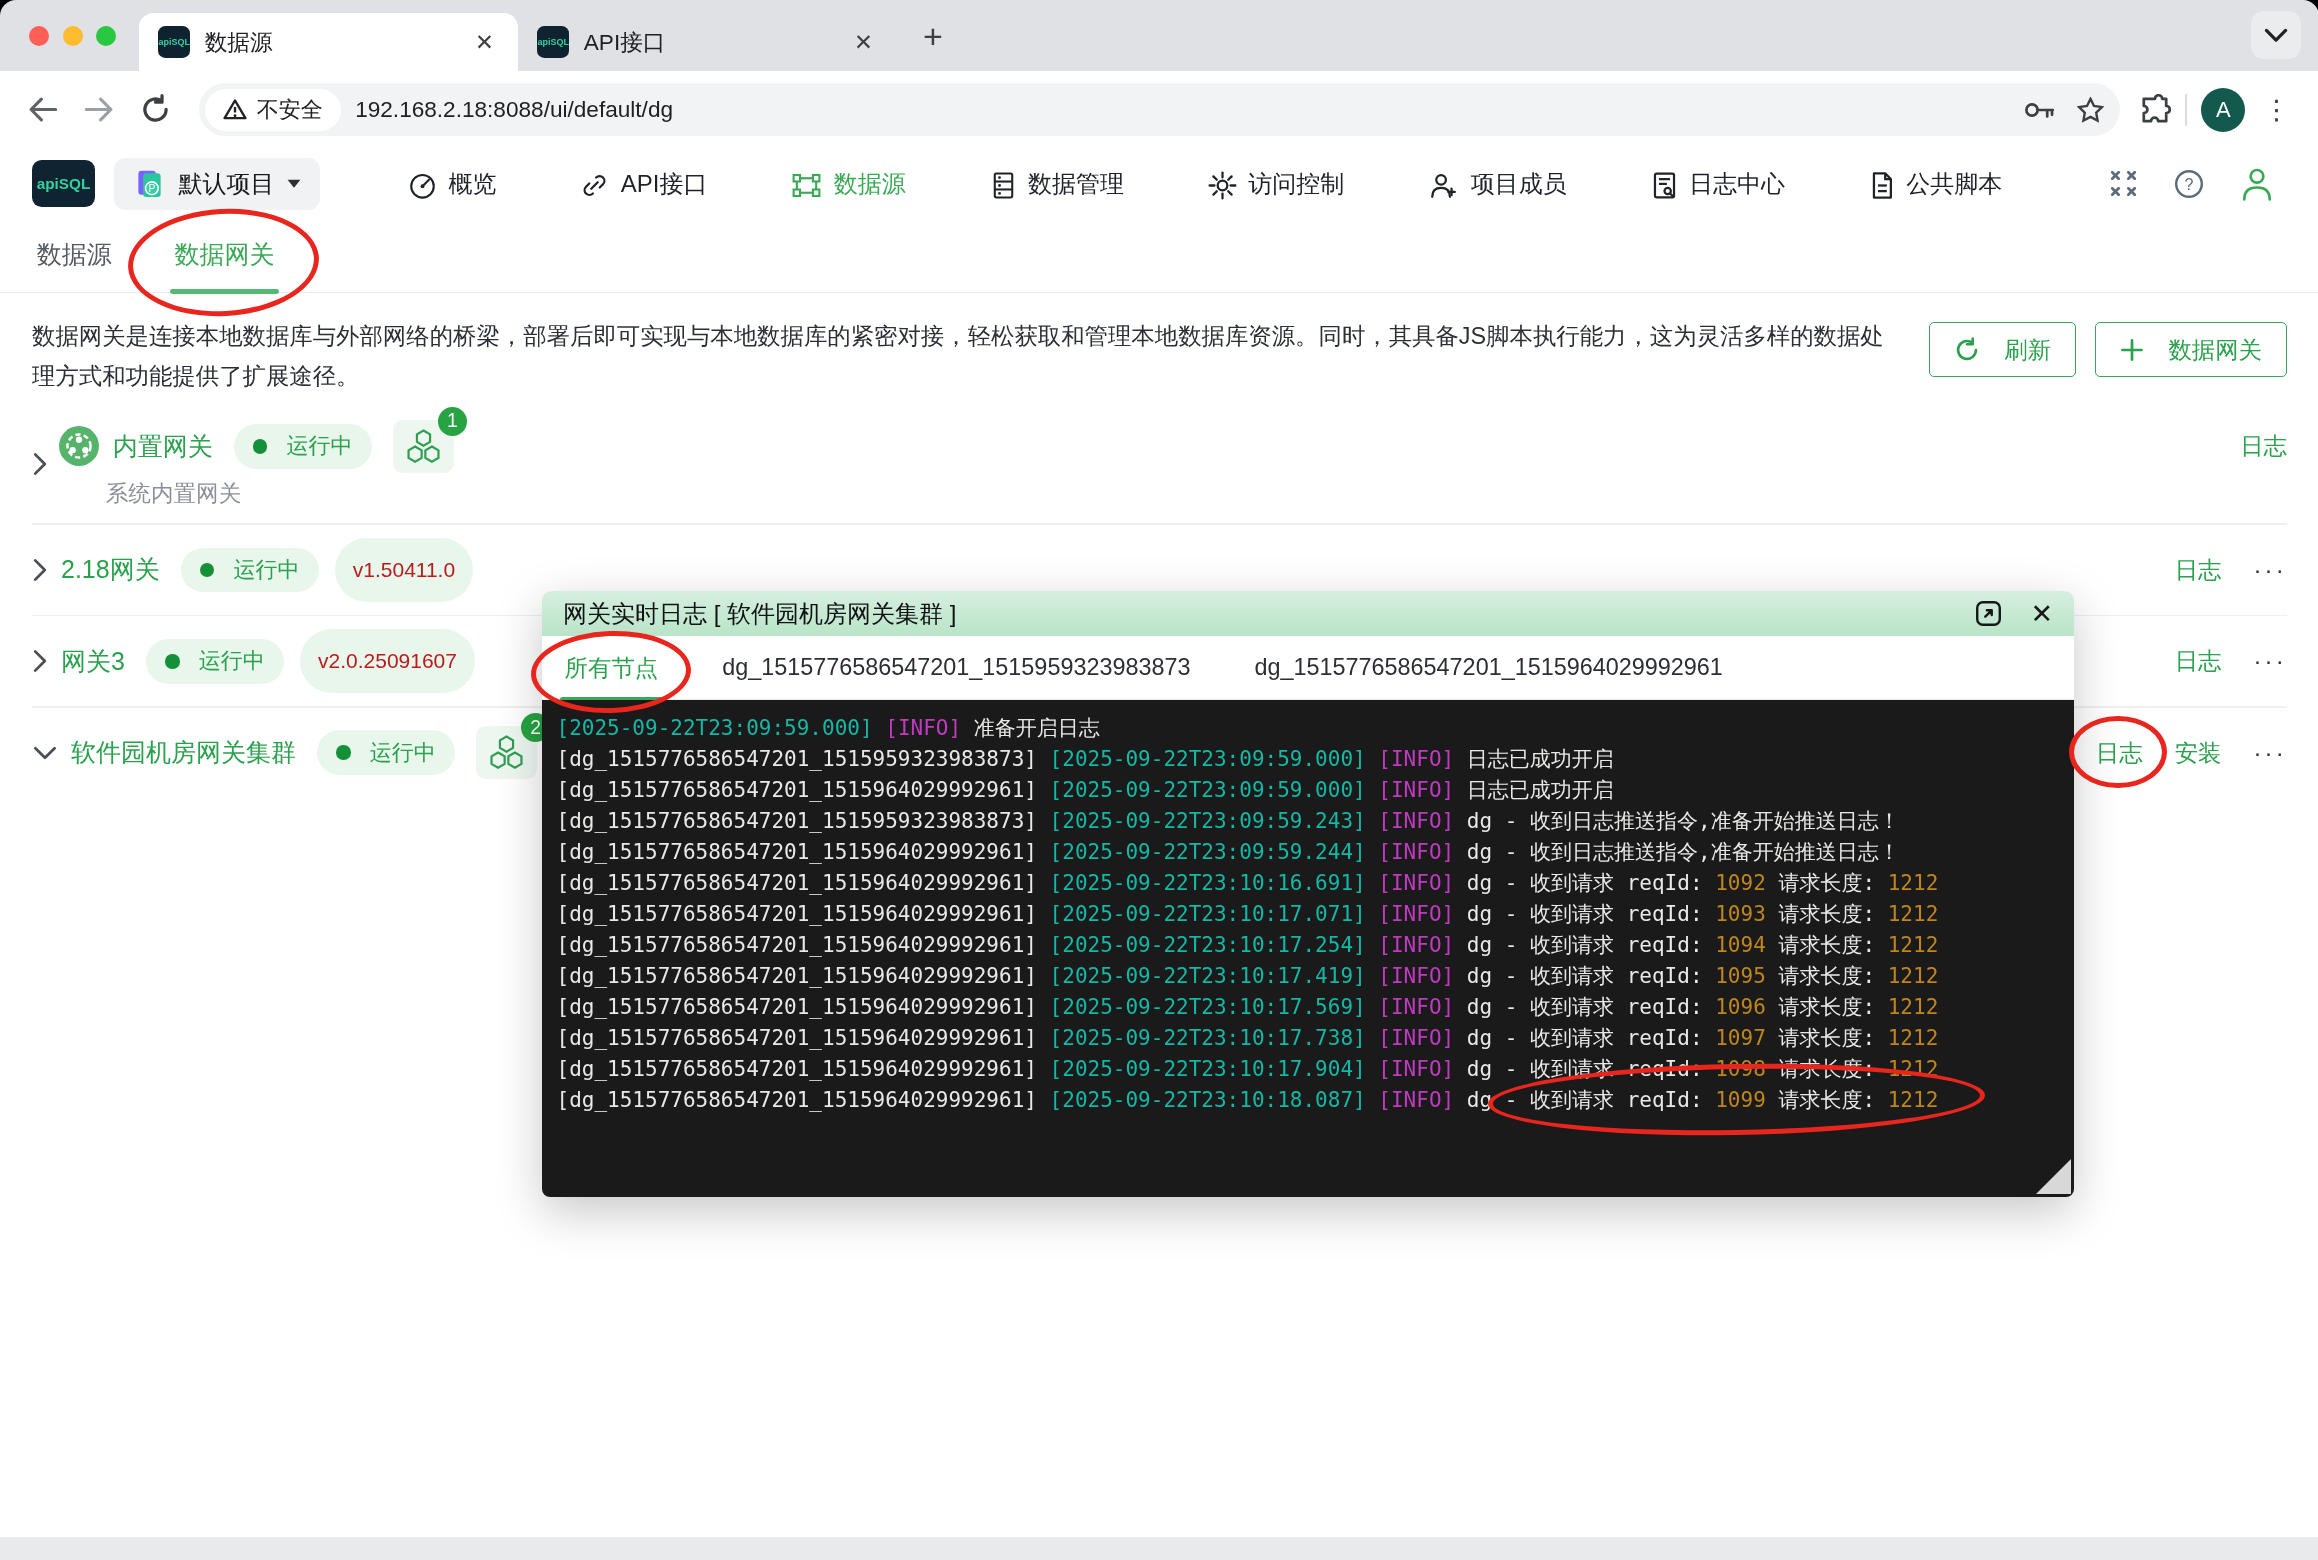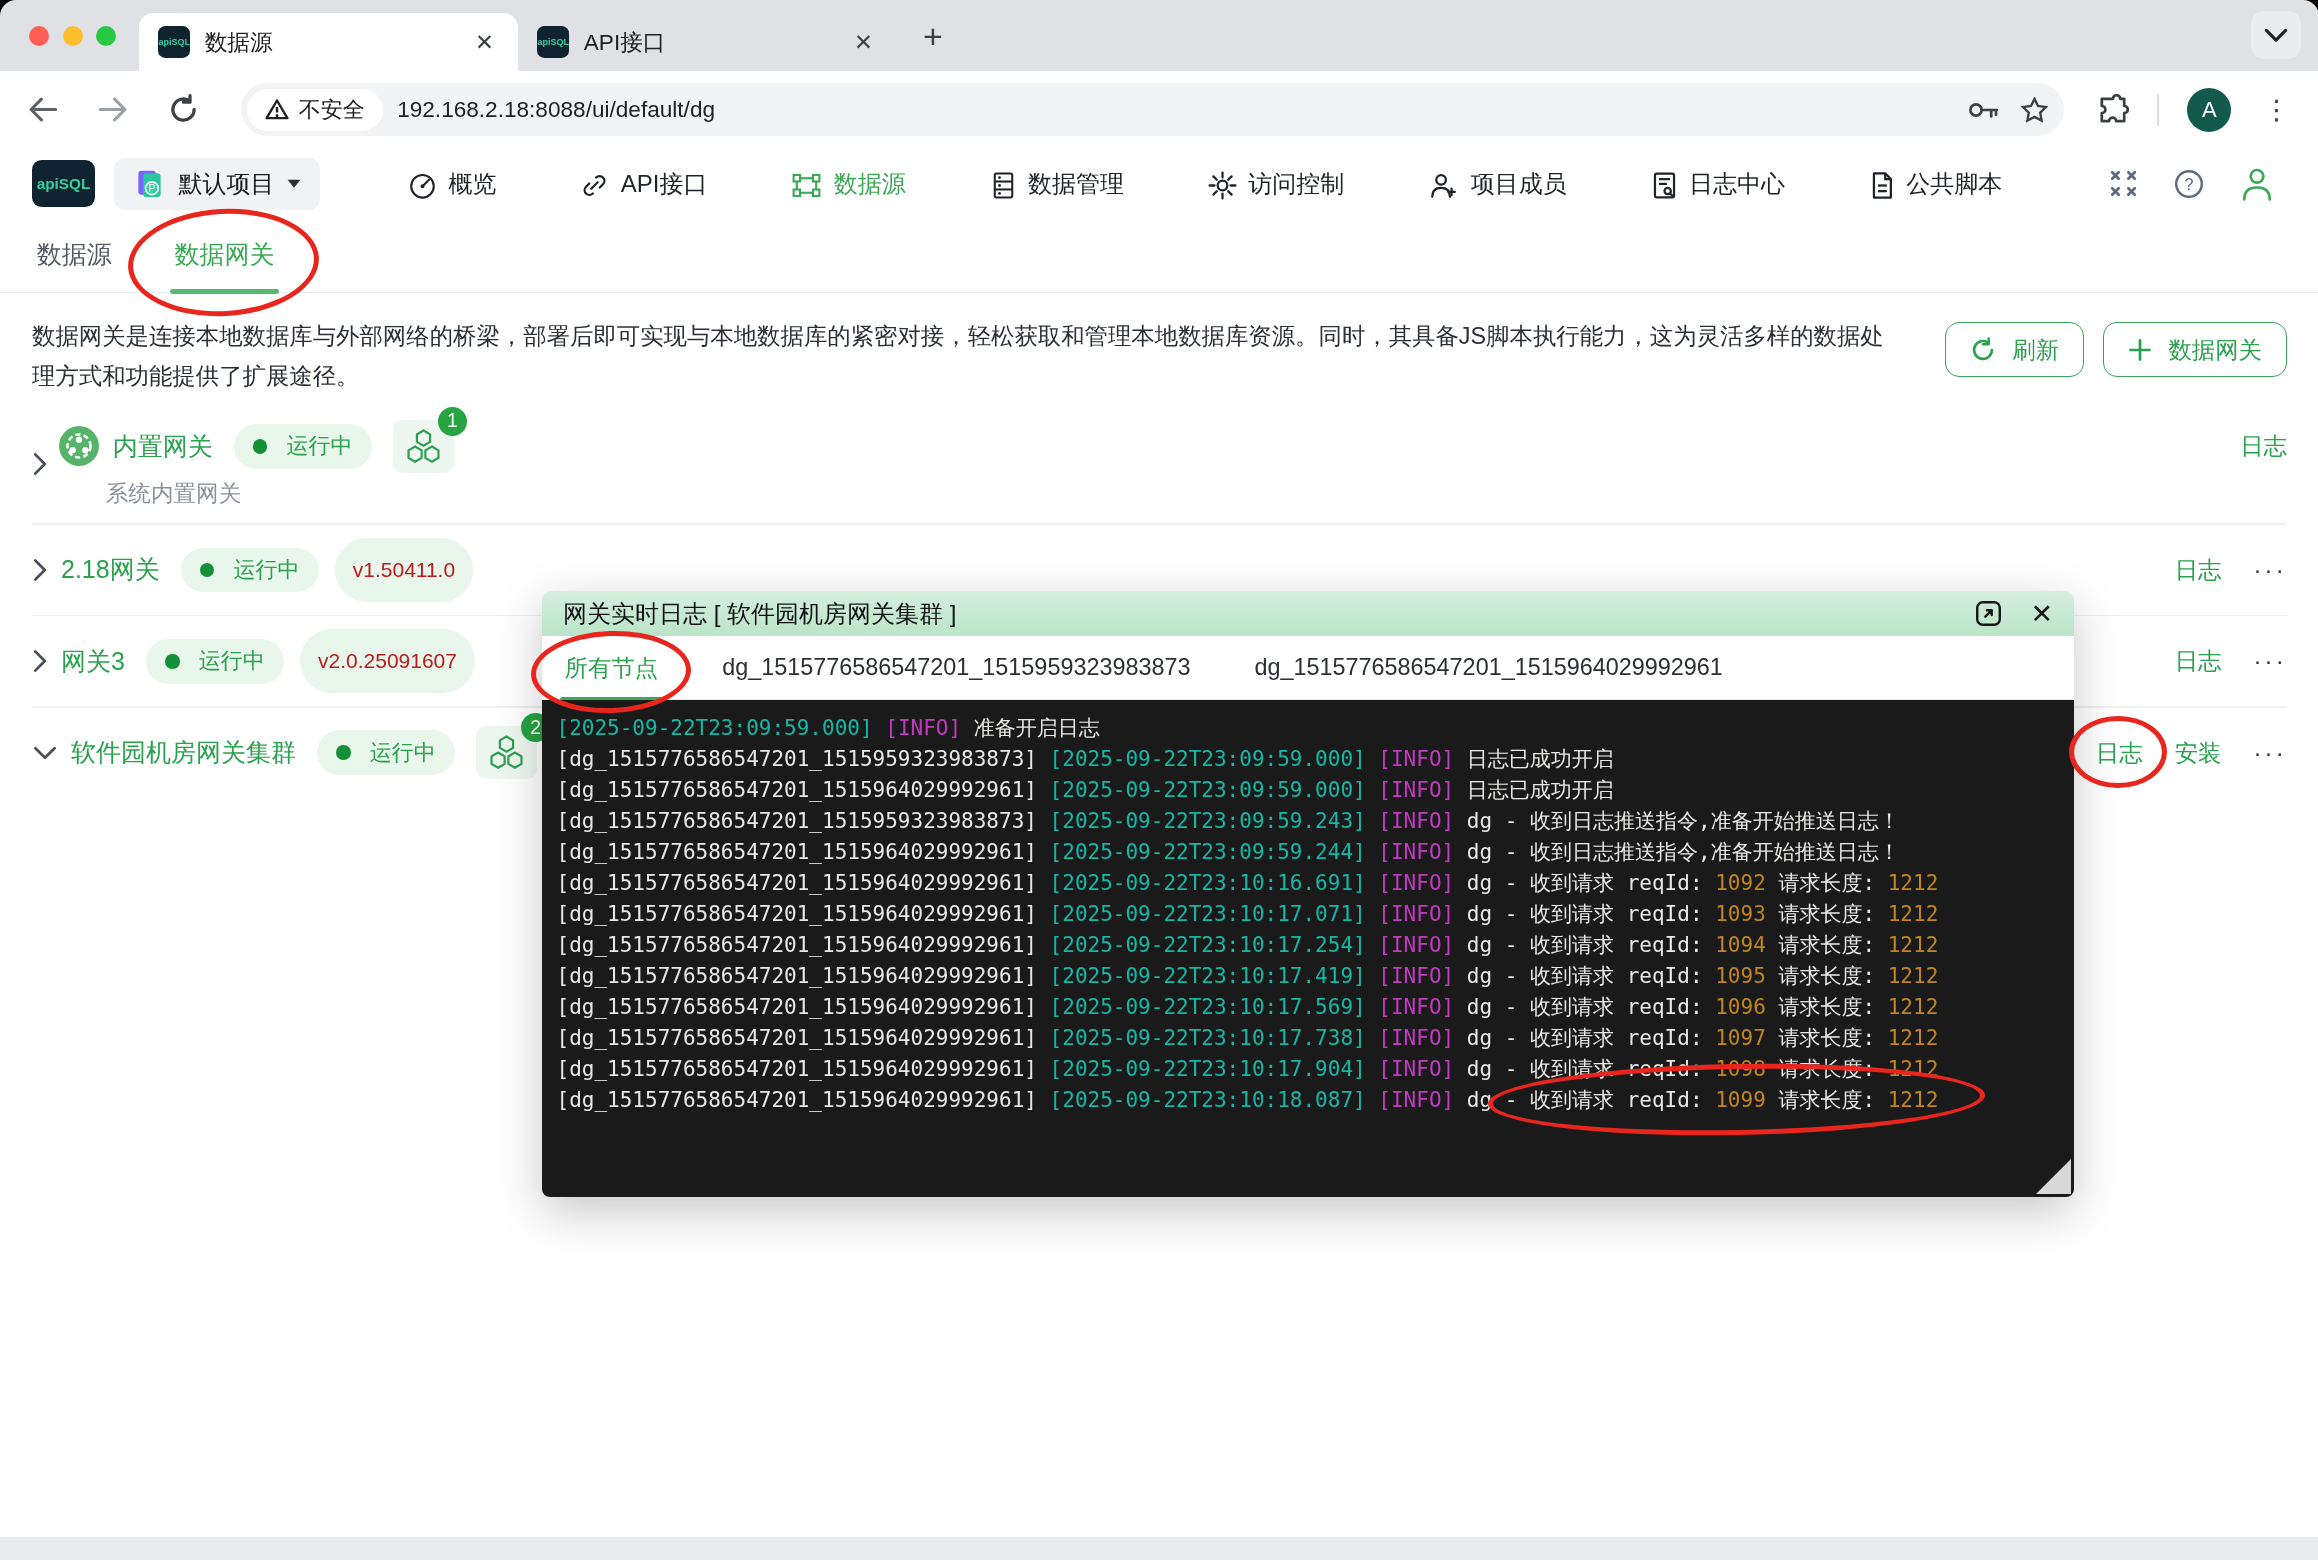--- a/index.html
+++ b/index.html
@@ -11,21 +11,21 @@
   .traffic { display:flex; gap:13.7px; padding:0 22.6px 0 29px; }
   .traffic span { width:20px; height:20px; border-radius:50%; display:block; }
   .tl-red{background:#ff5f57}.tl-yellow{background:#febc2e}.tl-green{background:#28c840}
   .btab { height:58px; margin-top:13px; display:flex; align-items:center; gap:14.5px; padding:0 19.3px; border-radius:14.5px 14.5px 0 0; width:379px; }
   .btab.active { background:#fff; }
   .btab .fav { width:32px; height:32px; border-radius:7.3px; background:#0e2230; color:#35d0a0; font-size:9px; font-weight:bold; display:flex; align-items:center; justify-content:center; flex:none; }
   .btab .t { font-size:22.6px; color:#202124; flex:1; white-space:nowrap; overflow:hidden; }
   .btab .x { font-size:22.6px; color:#3c4043; padding:0 4.8px; cursor:pointer; }
   .newtab { font-size:34px; color:#3c4043; margin-left:18px; line-height:1; padding:0 8px; }
   .tabsearch { position:absolute; right:18px; top:11.3px; width:50px; height:48px; border-radius:13px; background:#ebecee; display:flex; align-items:center; justify-content:center; }
-  .toolbar { height:77px; background:#fff; display:flex; align-items:center; padding:0 19.3px; gap:22px; }
+  .toolbar { height:77px; background:#fff; display:flex; align-items:center; padding:0 19.3px; gap:8px; }
   .navbtn { width:48px; height:48px; display:flex; align-items:center; justify-content:center; border-radius:50%; }
   .urlpill { flex:1; height:53px; background:#f1f3f4; border-radius:27px; display:flex; align-items:center; padding:0 16px 0 6.4px; gap:14.5px; margin:0 11.3px; }
   .secchip { background:#fff; border-radius:21px; height:42px; display:flex; align-items:center; gap:9.7px; padding:0 18px; font-size:22px; color:#202124; }
   .urltext { font-size:22.6px; color:#202124; flex:1; }
   .pillicons { display:flex; gap:21px; align-items:center; }
   .tooldiv { width:1.6px; height:32px; background:#dadce0; margin:0 6.4px; }
   .avatar { width:44px; height:44px; border-radius:50%; background:#14594e; color:#fff; font-size:22px; display:flex; align-items:center; justify-content:center; }
   .kebab { font-size:27px; color:#3c4043; padding:0 9.7px; }
 
   
@@ -40,21 +40,21 @@
   .nav-right { margin-left:auto; display:flex; align-items:center; gap:35px; padding-right:13px; }
 
   .page-tabs { display:flex; gap:53px; padding:0 32px; border-bottom:1.6px solid #e9ebee; height:74px; align-items:flex-end; }
   .ptab { font-size:25px; color:#565b63; padding:14.5px 4.8px 21px; position:relative; cursor:pointer; }
   .ptab.active { color:#3aa955; }
   .ptab.active .underline { position:absolute; left:0; right:0; bottom:-1.6px; height:4.8px; background:#55b974; border-radius:2.4px; }
 
   .desc-row { position:relative; padding:22.6px 32px 6.4px; }
   .desc { width:1870px; font-size:23.4px; line-height:40px; color:#2b2f36; }
   .hdr-btns { position:absolute; right:32px; top:29px; display:flex; gap:19.3px; }
-  .gbtn { display:flex; align-items:center; gap:16px; border:1.6px solid #3da35c; color:#2aa14c; border-radius:14px; height:55px; padding:0 24px; font-size:23.4px; background:#fff; cursor:pointer; }
+  .gbtn { display:flex; align-items:center; gap:24px; border:1.6px solid #3da35c; color:#2aa14c; border-radius:5px; height:55px; padding:0 24px; font-size:23.4px; background:#fff; cursor:pointer; }
 
   .gwlist { padding:0 32px; }
   .gwrow { display:flex; align-items:center; }
   .divider { height:1.6px; background:#eef0f2; }
   .chev { color:#4a4f57; flex:none; }
   .gwname { color:#2aa14c; font-size:25px; font-weight:500; margin:0 8px 0 13px; white-space:nowrap; }
   .badge { display:flex; align-items:center; gap:19px; background:#e8f6ec; color:#2aa14c; border-radius:805px; font-size:22px; padding:7.3px 19.3px; margin-left:13px; white-space:nowrap; }
   .badge .dot { width:14.5px; height:14.5px; border-radius:50%; background:#149138; }
   .vbadge { background:#e8f6ec; color:#b91c1c; border-radius:805px; font-size:21px; padding:20px 18px; margin-left:16px; }
   .nodechip { position:relative; background:#edf7f0; border-radius:9.7px; width:61px; height:53px; display:flex; align-items:center; justify-content:center; margin-left:21px; }

